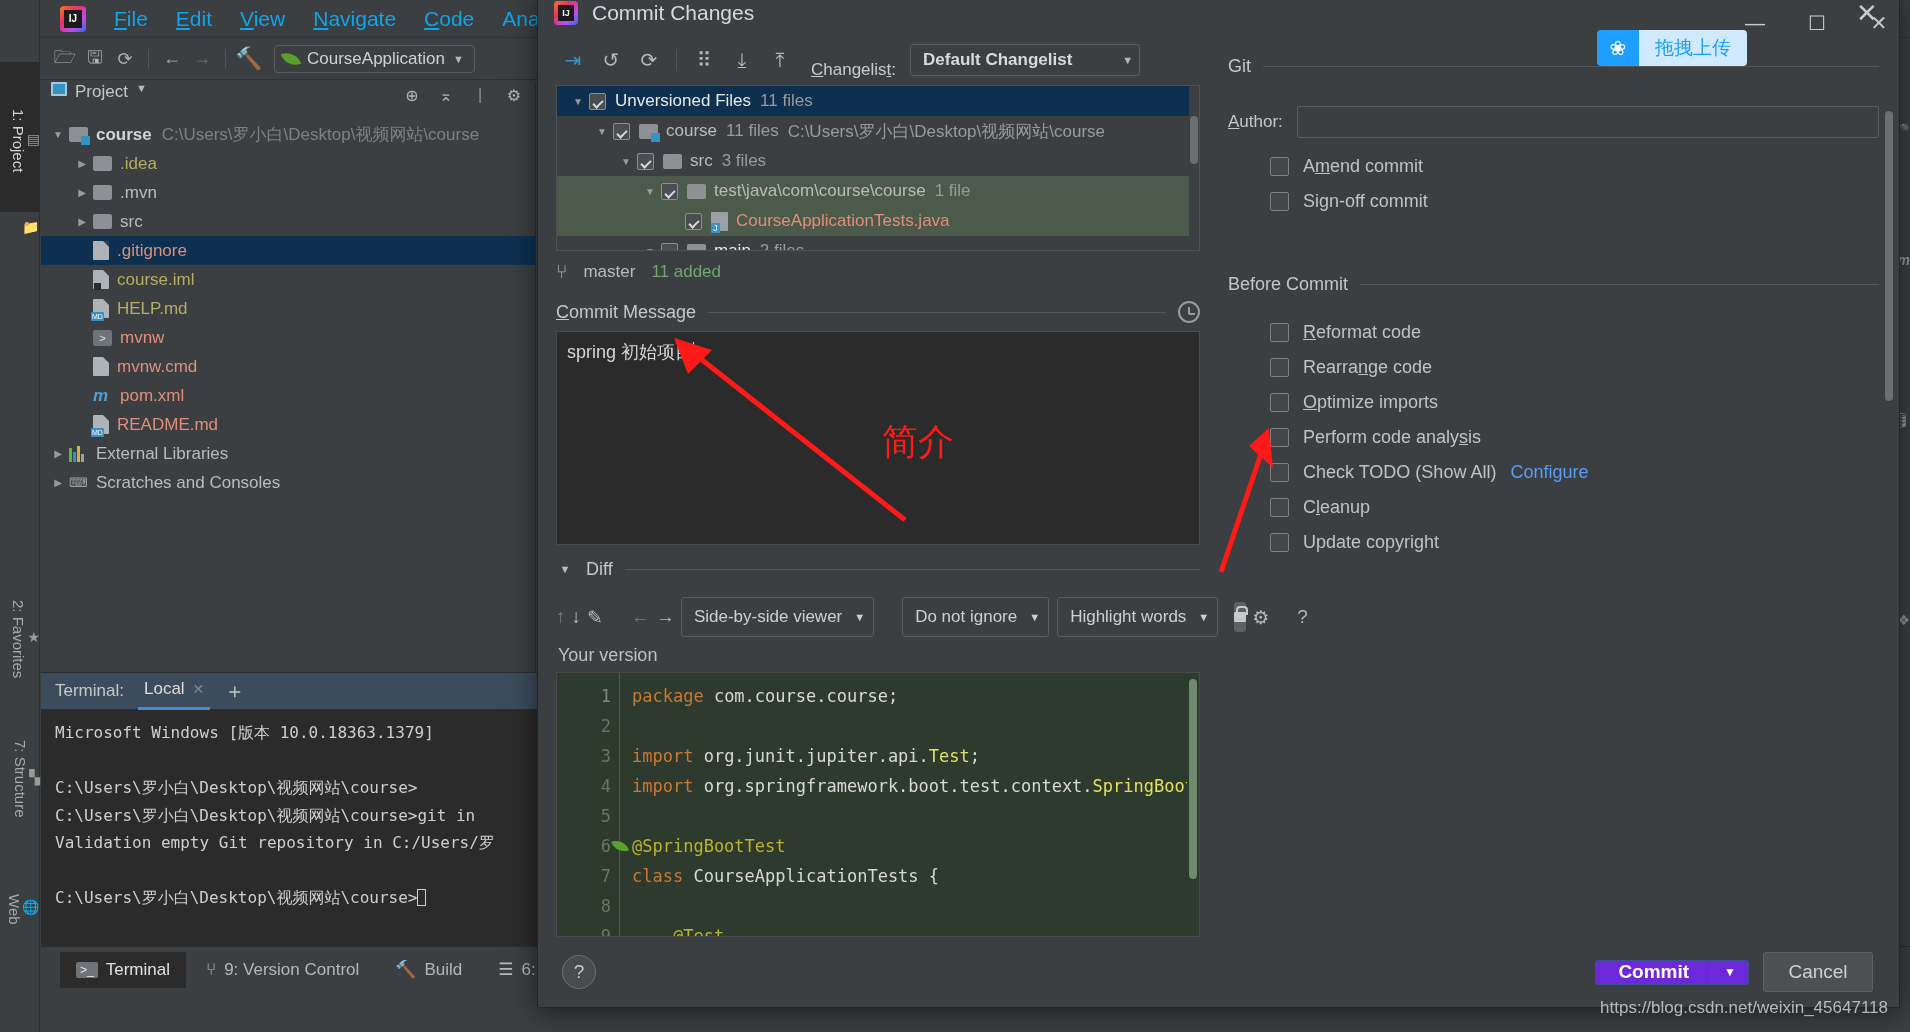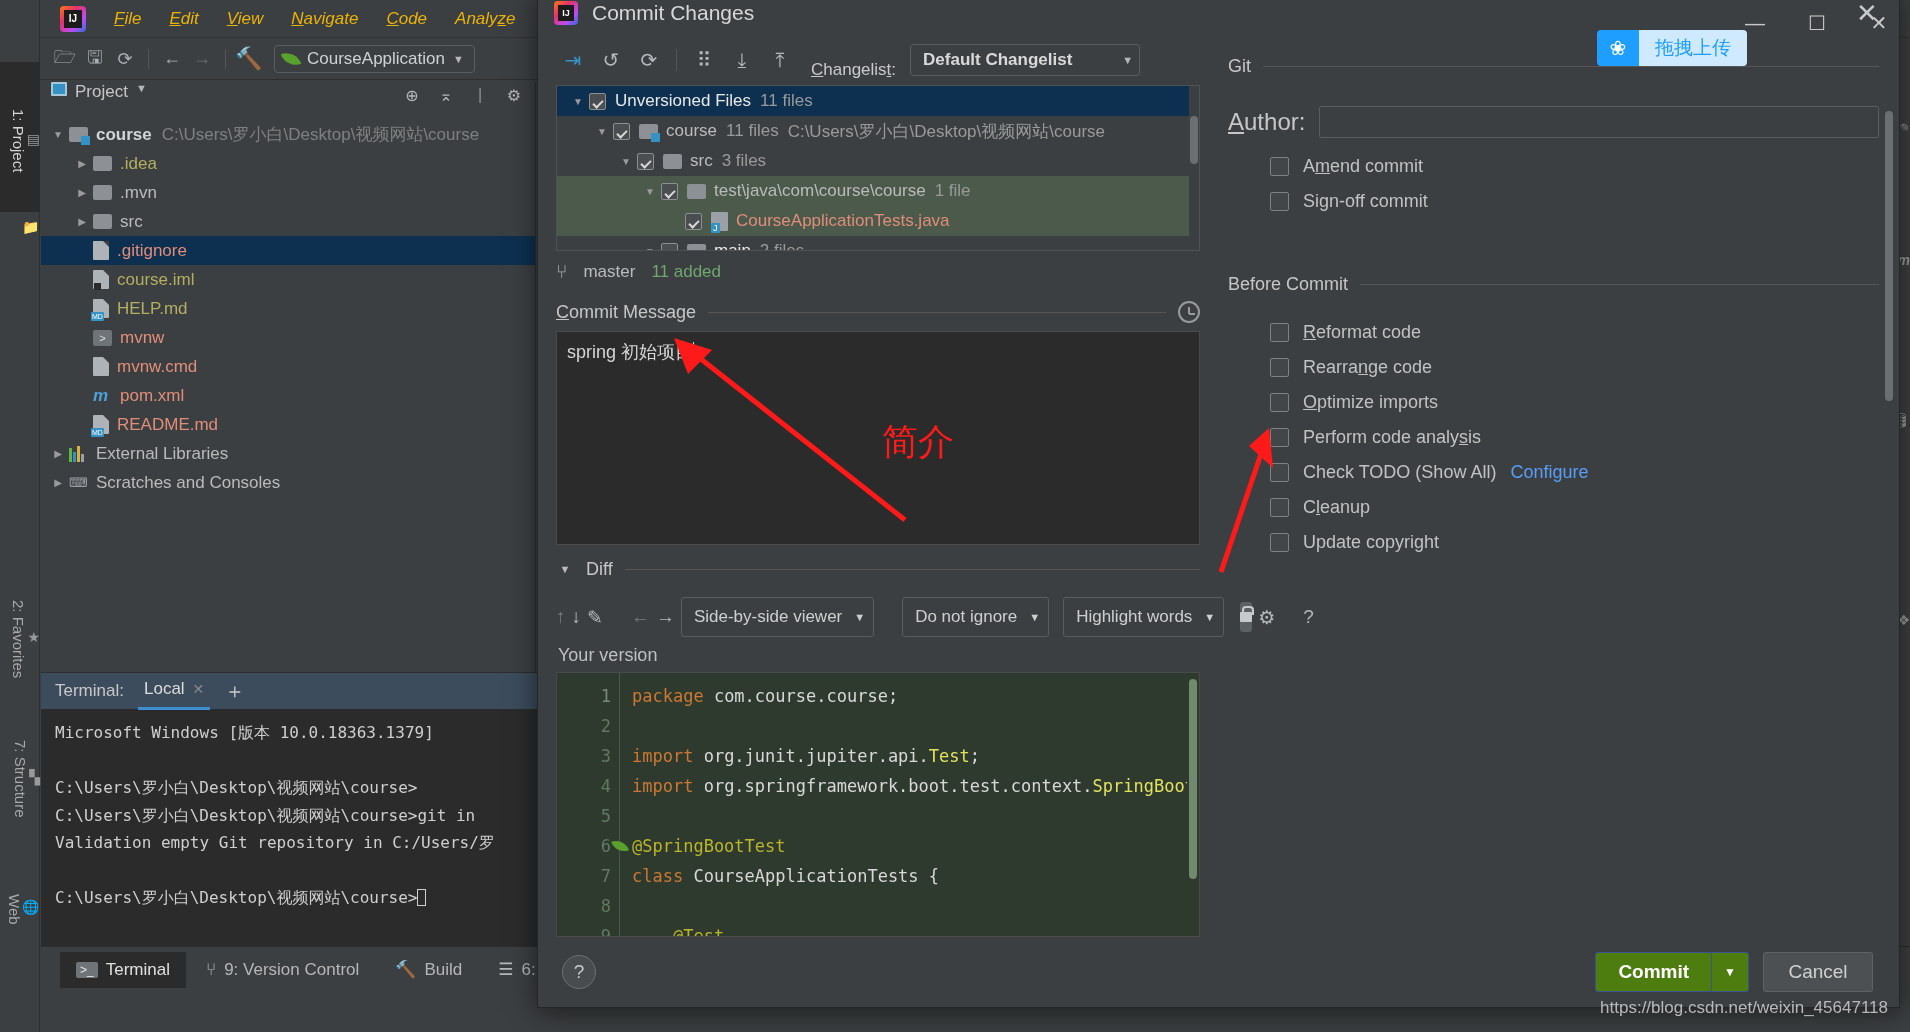--- a/index.html
+++ b/index.html
@@ -30,23 +30,22 @@
     background: linear-gradient(135deg,#f97a12 0%, #e6316b 35%, #b94df4 70%, #2c6fd6 100%);
     position: relative; flex: 0 0 auto;
   }
   .ij-logo::after {
     content: "IJ"; position: absolute; left: 4px; top: 4px;
     width: 18px; height: 18px; background: #1b1b1b; color: #fff;
     font-size: 10px; font-weight: bold; line-height: 18px; text-align: center;
     font-family: "Liberation Sans", sans-serif;
   }
   .menu-item {
-    padding: 4px 14px; font-size: 17px; color: #eab308; cursor: default;
+    padding: 4px 14px; font-size: 21px; color: #0ea5e9; cursor: default;
     white-space: nowrap;
-    font-style: italic;
   }
   .menu-item u { text-decoration: underline; }
 
   .toolbar {
     position: absolute; left: 40px; top: 38px; right: 0; height: 42px;
     background: #3c3f41; display: flex; align-items: center; padding-left: 10px;
     border-bottom: 1px solid #2f2f2f;
   }
   .tb-icon {
     width: 30px; height: 30px; display: flex; align-items: center; justify-content: center;
@@ -355,36 +354,36 @@
   .dlg-foot {
     height: 70px; display: flex; align-items: center; padding: 0 26px 0 24px; gap: 14px;
   }
   .help-btn {
     width: 34px; height: 34px; border-radius: 50%; border: 1px solid #6d7174;
     background: #484c4e; color: #c9c9c9; font-size: 19px;
     display:flex;align-items:center;justify-content:center; cursor: default;
   }
   .dlg-foot .spacer { flex: 1; }
   .commit-btn {
-    height: 40px; background: #4d7c0f; color: #fff; font-size: 19px; font-weight: bold;
+    height: 25px; background: #6d28d9; color: #fff; font-size: 19px; font-weight: bold;
     display:flex; align-items:center; border: 1px solid #39548f; border-radius: 3px;
     cursor: default;
   }
   .commit-btn .lbl { padding: 0 22px; }
   .commit-btn .sp { width:1px; height:100%; background:#3c558c;}
   .commit-btn .arr { padding: 0 12px; font-size: 12px; }
   .cancel-btn {
     height: 40px; min-width: 110px; background: #4d5052; color: #d0d0d0; font-size: 19px;
     display:flex;align-items:center;justify-content:center; border:1px solid #5e6264; border-radius:3px;
     cursor: default;
   }
 
   
   .gi-row { display: flex; align-items: center; gap: 14px; height: 42px; }
-  .gi-row .lab { font-size: 24px; color: #c6c6c6; white-space: nowrap; }
+  .gi-row .lab { font-size: 17px; color: #c6c6c6; white-space: nowrap; }
   .gi-row .lab u { text-decoration: underline; }
   .text-input {
     flex: 1; height: 32px; border: 1px solid #5a5d5f; background: #3c3f41; border-radius: 2px;
   }
   .ck-row {
     display:flex; align-items:center; gap: 14px; height: 35px; padding-left: 42px;
     font-size: 18px; color: #c2c2c2; white-space: nowrap;
   }
   .ck-row u { text-decoration: underline; }
   .ck-row .link { color: #589df6; }
@@ -736,21 +735,21 @@
           <span class="dt-icon">→</span>
           <span class="dt-combo">
             <span>Side-by-side viewer</span>
             <span style="font-size:11px">▼</span>
           </span>
           <span class="dt-sep"></span>
           <span class="dt-combo">
             <span>Do not ignore</span>
             <span style="font-size:11px">▼</span>
           </span>
-          <span class="dt-combo" style="margin-left:8px">
+          <span class="dt-combo" style="margin-left:2px">
             <span>Highlight words</span>
             <span style="font-size:11px">▼</span>
           </span>
           <span class="dt-lock" style="margin-left:10px">
               <span class="lockg"></span>
             </span>
           <span class="dt-icon">⚙</span>
           <span class="dt-sep"></span>
           <span class="dt-icon">?</span>
         </div>

